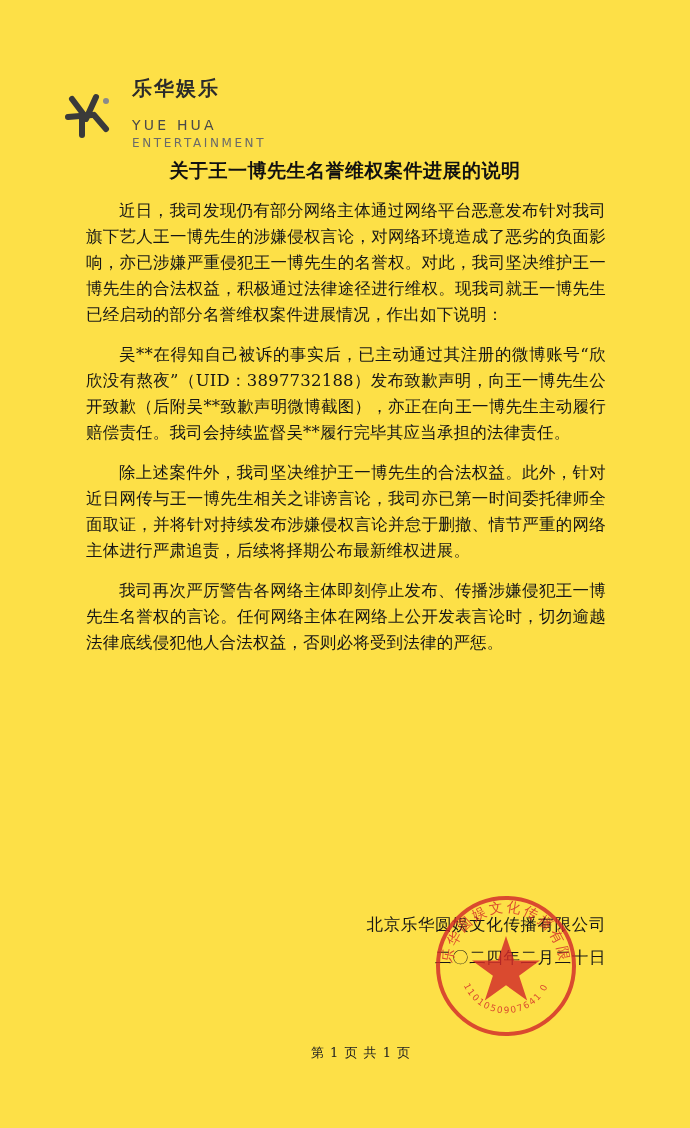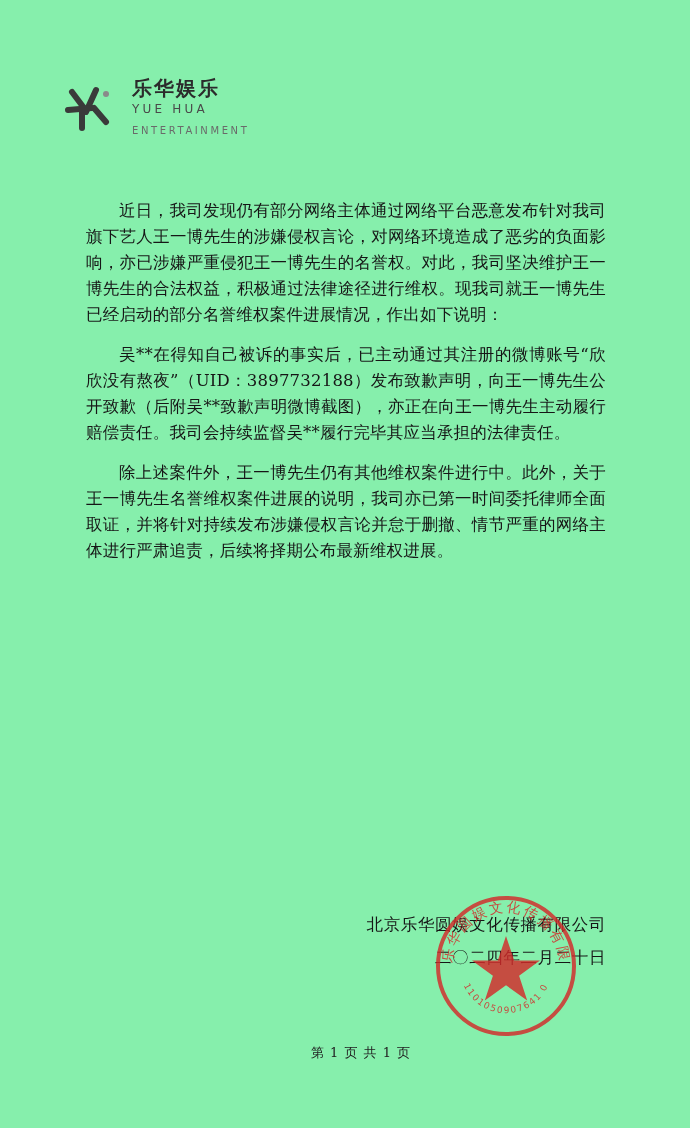--- a/index.html
+++ b/index.html
@@ -11,21 +11,21 @@
     width: 690px;
     height: 1128px;
     position: relative;
     font-family: "DejaVu Serif", "Liberation Serif", serif;
     color: #1a1a1a;
     overflow: hidden;
   }
   .page {
     position: absolute;
     inset: 0;
-    background: #86efac;
+    background: #fde047;
   }
 
   
   .letterhead {
     position: absolute;
     top: 78px;
     left: 62px;
     display: flex;
     align-items: center;
     gap: 12px;
@@ -45,31 +45,31 @@
   }
   .logo-cn {
     font-family: "DejaVu Sans", "Liberation Sans", sans-serif;
     font-size: 20px;
     font-weight: bold;
     letter-spacing: 2px;
     color: #2b2b2b;
   }
   .logo-en1 {
     font-family: "DejaVu Sans", "Liberation Sans", sans-serif;
-    font-size: 12px;
+    font-size: 14px;
     letter-spacing: 3.2px;
     color: #4a4a4a;
-    margin-top: 4px;
+    margin-top: 19px;
   }
   .logo-en2 {
     font-family: "DejaVu Sans", "Liberation Sans", sans-serif;
-    font-size: 10px;
+    font-size: 12px;
     letter-spacing: 2.6px;
     color: #6a6a6a;
-    margin-top: 10px;
+    margin-top: 4px;
   }
 
   
   .doc-title {
     position: absolute;
     top: 158px;
     left: 0;
     width: 690px;
     text-align: center;
     font-size: 19px;
@@ -156,25 +156,27 @@
         </g>
       </svg>
     </div>
     <div class="logo-text">
       <div class="logo-cn">乐华娱乐</div>
       <div class="logo-en1">YUE HUA</div>
       <div class="logo-en2">ENTERTAINMENT</div>
     </div>
   </div>
 
+  <div class="doc-title">关于王一博先生名誉维权案件进展的说明</div>
 
   <div class="body-wrap">
     <p class="para">近日，我司发现仍有部分网络主体通过网络平台恶意发布针对我司旗下艺人王一博先生的涉嫌侵权言论，对网络环境造成了恶劣的负面影响，亦已涉嫌严重侵犯王一博先生的名誉权。对此，我司坚决维护王一博先生的合法权益，积极通过法律途径进行维权。现我司就王一博先生已经启动的部分名誉维权案件进展情况，作出如下说明：</p>
     <p class="para">吴**在得知自己被诉的事实后，已主动通过其注册的微博账号“欣欣没有熬夜”（UID：3897732188）发布致歉声明，向王一博先生公开致歉（后附吴**致歉声明微博截图），亦正在向王一博先生主动履行赔偿责任。我司会持续监督吴**履行完毕其应当承担的法律责任。</p>
-    <p class="para">除上述案件外，王一博先生仍有其他维权案件进行中。此外，关于王一博先生名誉维权案件进展的说明，我司亦已第一时间委托律师全面取证，并将针对持续发布涉嫌侵权言论并怠于删撤、情节严重的网络主体进行严肃追责，后续将择期公布最新维权进展。</p>
+    <p class="para">除上述案件外，我司坚决维护王一博先生的合法权益。此外，针对近日网传与王一博先生相关之诽谤言论，我司亦已第一时间委托律师全面取证，并将针对持续发布涉嫌侵权言论并怠于删撤、情节严重的网络主体进行严肃追责，后续将择期公布最新维权进展。</p>
+    <p class="para">我司再次严厉警告各网络主体即刻停止发布、传播涉嫌侵犯王一博先生名誉权的言论。任何网络主体在网络上公开发表言论时，切勿逾越法律底线侵犯他人合法权益，否则必将受到法律的严惩。</p>
   </div>
 
   <div class="sign-block">
     <div class="sign-line">北京乐华圆娱文化传播有限公司</div>
     <div class="sign-line">二〇二四年二月二十日</div>
   </div>
 
   <div class="seal">
     <svg viewBox="0 0 152 152" width="152" height="152" aria-hidden="true">
       <defs>

